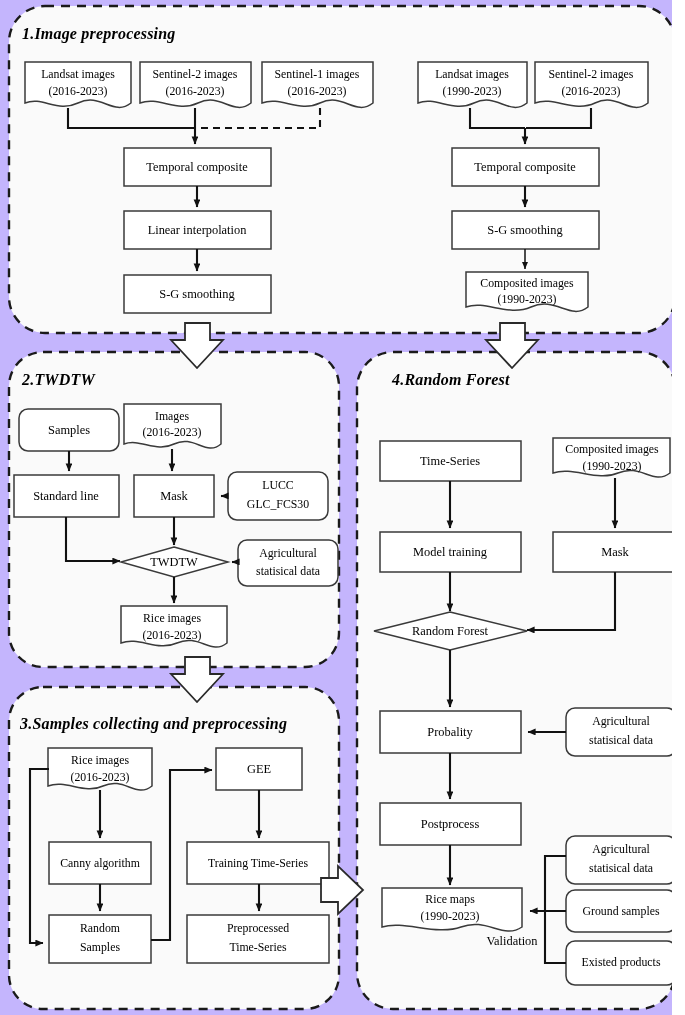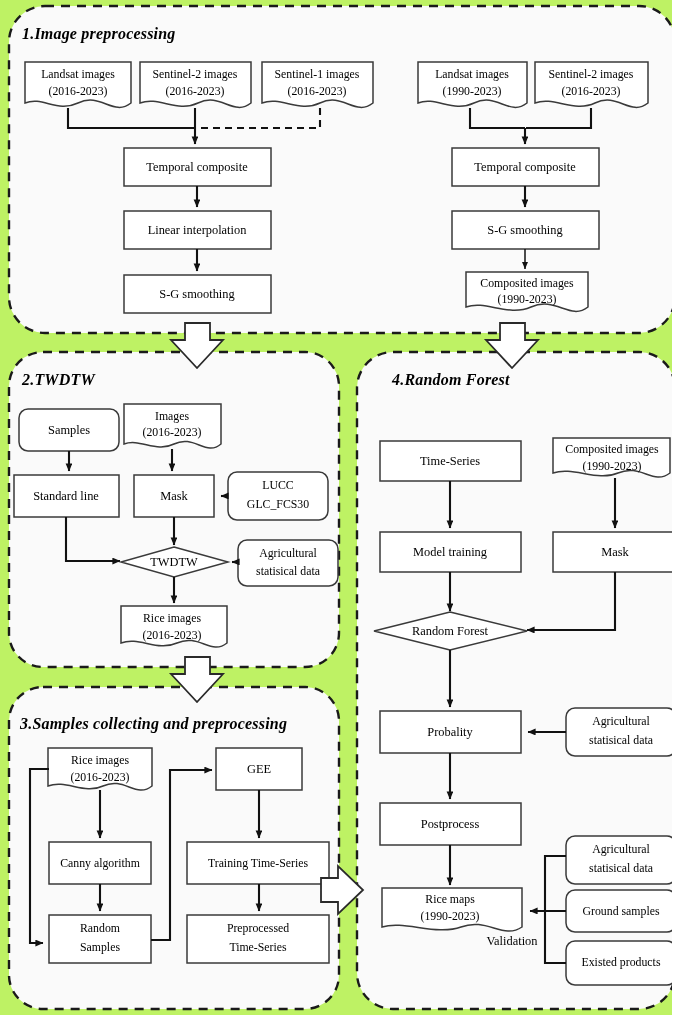--- a/index.html
+++ b/index.html
@@ -4,21 +4,21 @@
 <style>
   html, body {
     margin: 0;
     padding: 0;
     background: #ffffff;
   }
   #page {
     position: relative;
     width: 672px;
     height: 1015px;
-    background: #bef264;
+    background: #c4b5fd;
     font-family: "Liberation Serif", "DejaVu Serif", serif;
     overflow: hidden;
   }
   svg#flow {
     position: absolute;
     left: 0;
     top: 0;
     width: 685px;
     height: 1015px;
   }

